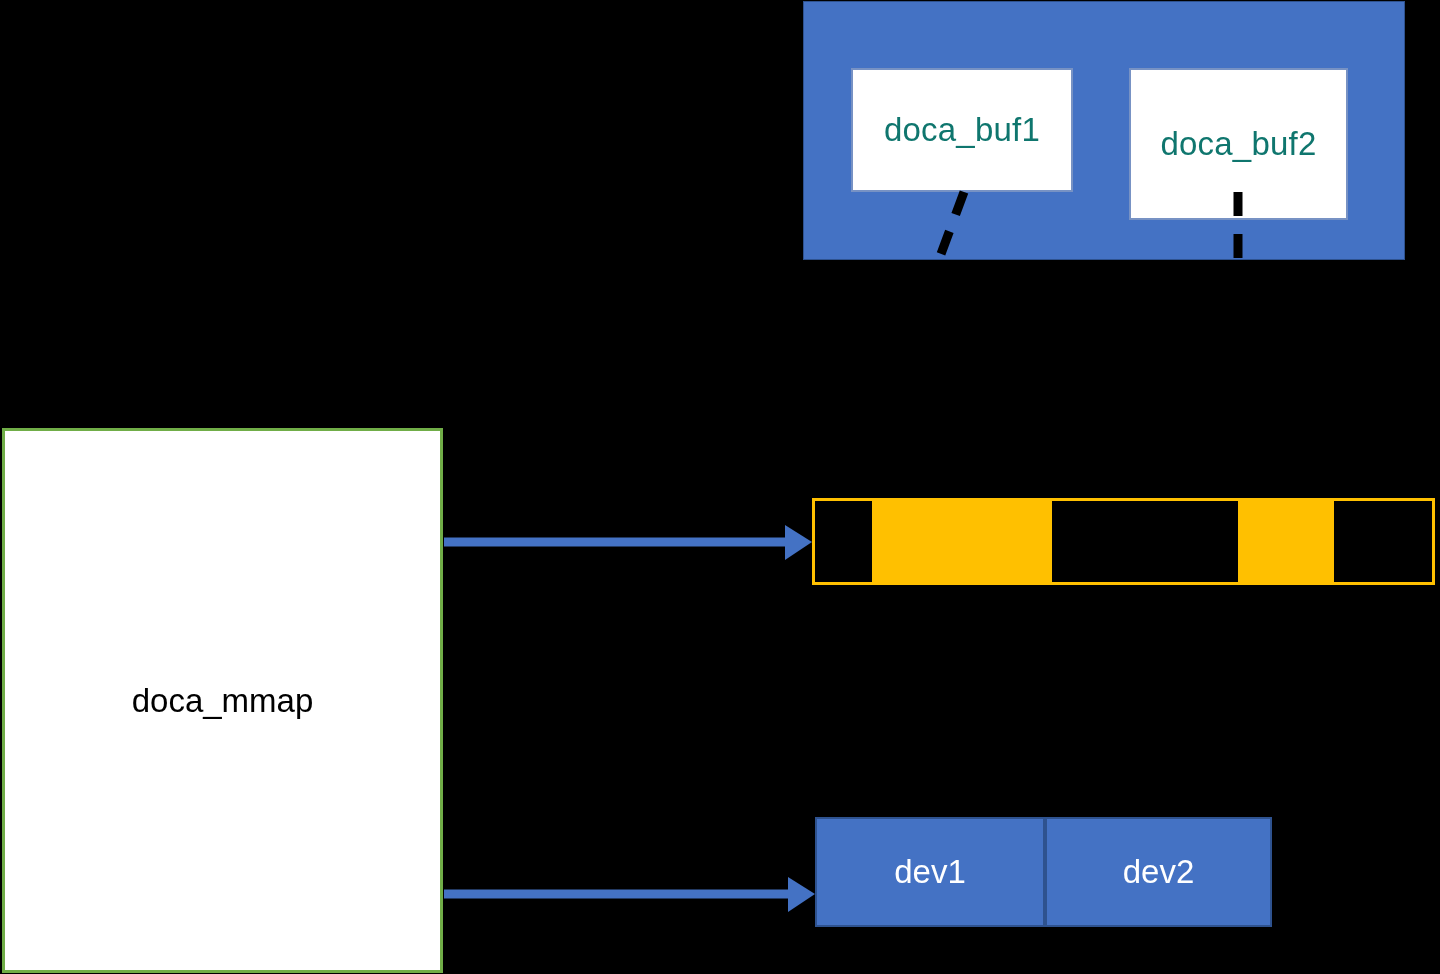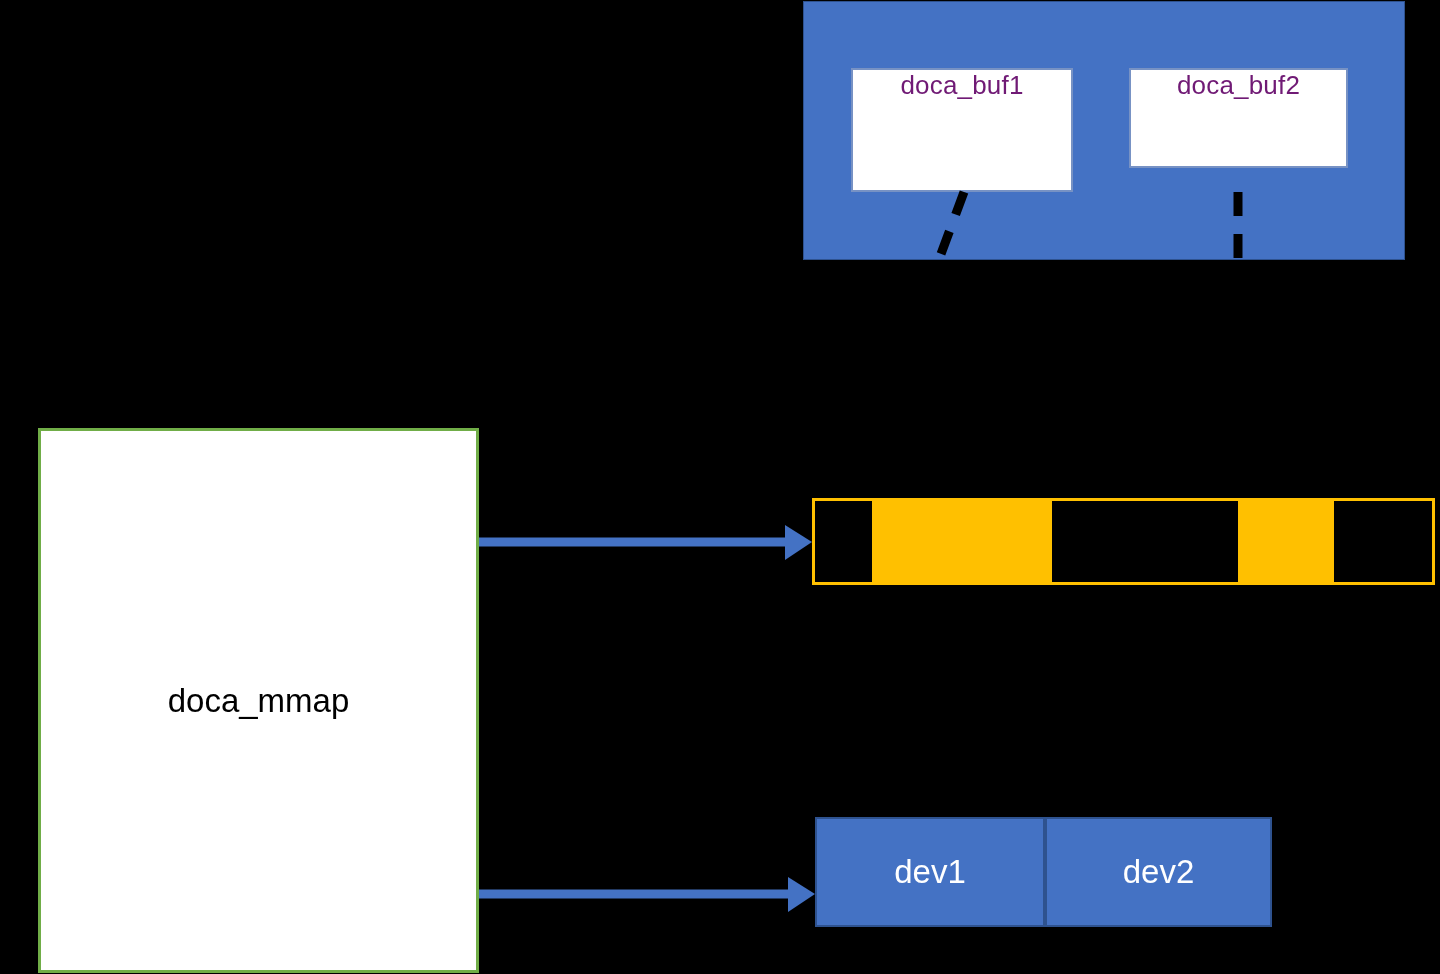--- a/index.html
+++ b/index.html
@@ -27,28 +27,28 @@
     border: 1px solid #2E528F;
     box-sizing: border-box;
   }
 
   .buf-box {
     position: absolute;
     background: #FFFFFF;
     border: 2px solid #7792C4;
     box-sizing: border-box;
     display: flex;
-    align-items: flex-start;
+    align-items: center;
     justify-content: center;
-    color: #701a75;
-    font-size: 26px;
+    color: #0f766e;
+    font-size: 33px;
     letter-spacing: 0.2px;
   }
   .buf-box-1 { left: 851px; top: 68px; width: 222px; height: 124px; }
-  .buf-box-2 { left: 1129px; top: 68px; width: 219px; height: 100px; }
+  .buf-box-2 { left: 1129px; top: 68px; width: 219px; height: 152px; }
 
   
   .overlay {
     position: absolute;
     left: 0;
     top: 0;
     width: 1440px;
     height: 974px;
     pointer-events: none;
   }
@@ -61,21 +61,20 @@
     width: 441px;
     height: 545px;
     background: #FFFFFF;
     border: 3px solid #70AD47;
     box-sizing: border-box;
     display: flex;
     align-items: center;
     justify-content: center;
     color: #000000;
     font-size: 33px;
-    margin-left: 36px;
   }
 
   
   .mem-bar {
     position: absolute;
     left: 812px;
     top: 498px;
     width: 623px;
     height: 87px;
     border: 3px solid #FFC000;

